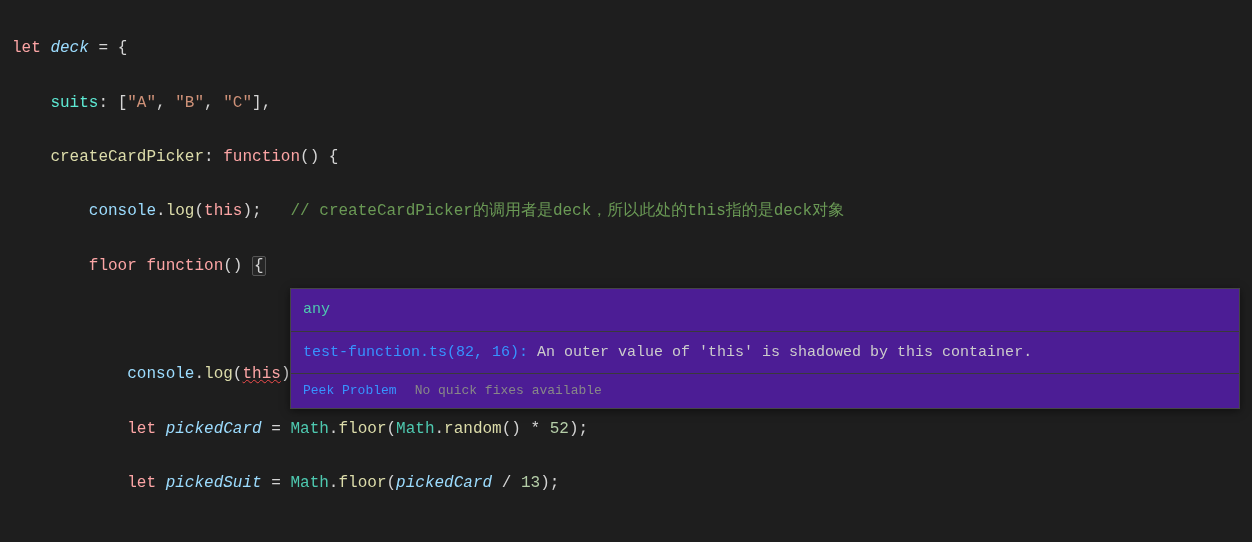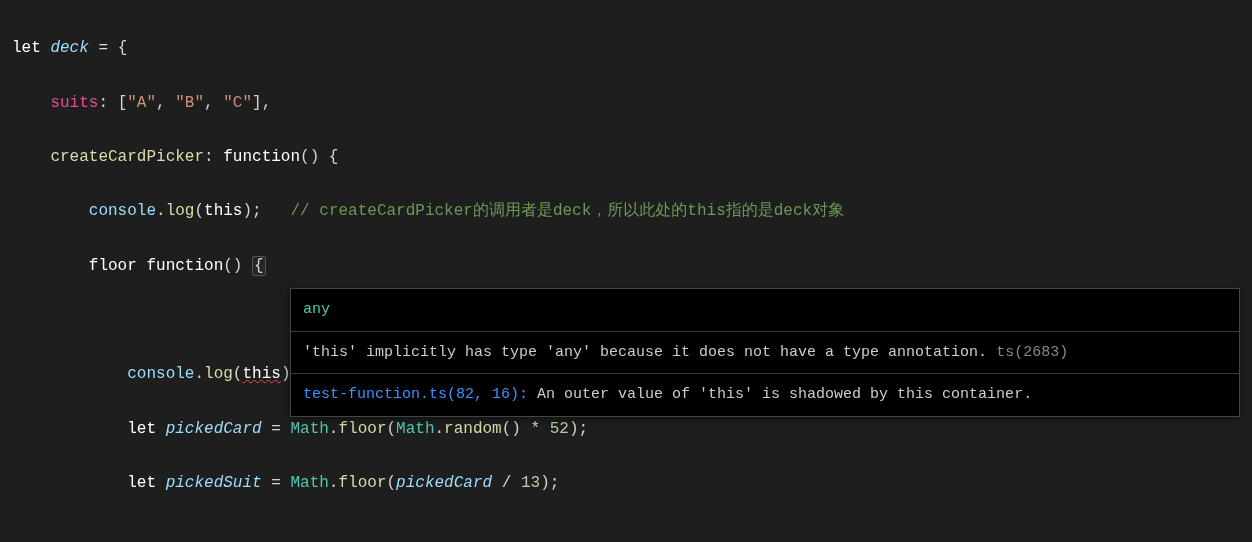--- a/index.html
+++ b/index.html
@@ -12,26 +12,26 @@
     width: 1252px;
     height: 542px;
     overflow: hidden;
     position: relative;
   }
   .editor {
     padding: 8px 12px;
     white-space: pre;
   }
   .line { display: block; }
-  .kw   { color: #ffffff; }   
+  .kw   { color: #fca5a5; }   
   .fn   { color: #dcdcaa; }   
   .num  { color: #b5cea8; }   
   .str  { color: #ce9178; }   
   .cmt  { color: #6a9955; }
-  .prop { color: #ec4899; }   
+  .prop { color: #5eead4; }   
   .obj  { color: #9cdcfe; }   
   .var  { color: #9cdcfe; font-style: italic; }   
   .punc { color: #d4d4d4; }
   .type { color: #4ec9b0; }   
   .brace-hl {
     border: 1px solid #555;
     background: rgba(255,255,255,0.04);
     border-radius: 2px;
     padding: 0 1px;
     color: #d4d4d4;
@@ -40,21 +40,21 @@
     text-decoration-line: underline;
     text-decoration-style: wavy;
     text-decoration-color: #f14c4c;
     text-decoration-thickness: 1px;
   }
   .hover-popup {
     position: absolute;
     left: 290px;
     top: 288px;
     width: 950px;
-    background: #000000;
+    background: #4c1d95;
     border: 1px solid #454545;
     box-shadow: 0 2px 8px rgba(0,0,0,0.5);
     font-size: 15px;
     color: #cccccc;
   }
   .hover-section {
     padding: 8px 12px;
     border-bottom: 1px solid #3a3a3a;
   }
   .hover-section:last-child { border-bottom: none; }
@@ -93,18 +93,18 @@
 
 
 
 </div>
 
 <div class="hover-popup">
   <div class="hover-section">
     <span class="hover-type">any</span>
   </div>
   <div class="hover-section">
-    <span>'this' implicitly has type 'any' because it does not have a type annotation.</span><span class="ts-code"> ts(2683)</span>
+    <span class="hover-link">test-function.ts(82, 16):</span><span> An outer value of 'this' is shadowed by this container.</span>
   </div>
-  <div class="hover-section">
-    <span class="hover-link">test-function.ts(82, 16):</span><span> An outer value of 'this' is shadowed by this container.</span>
+  <div class="hover-actions">
+    <span class="peek">Peek Problem</span><span>No quick fixes available</span>
   </div>
 </div>
 
 </body></html>

